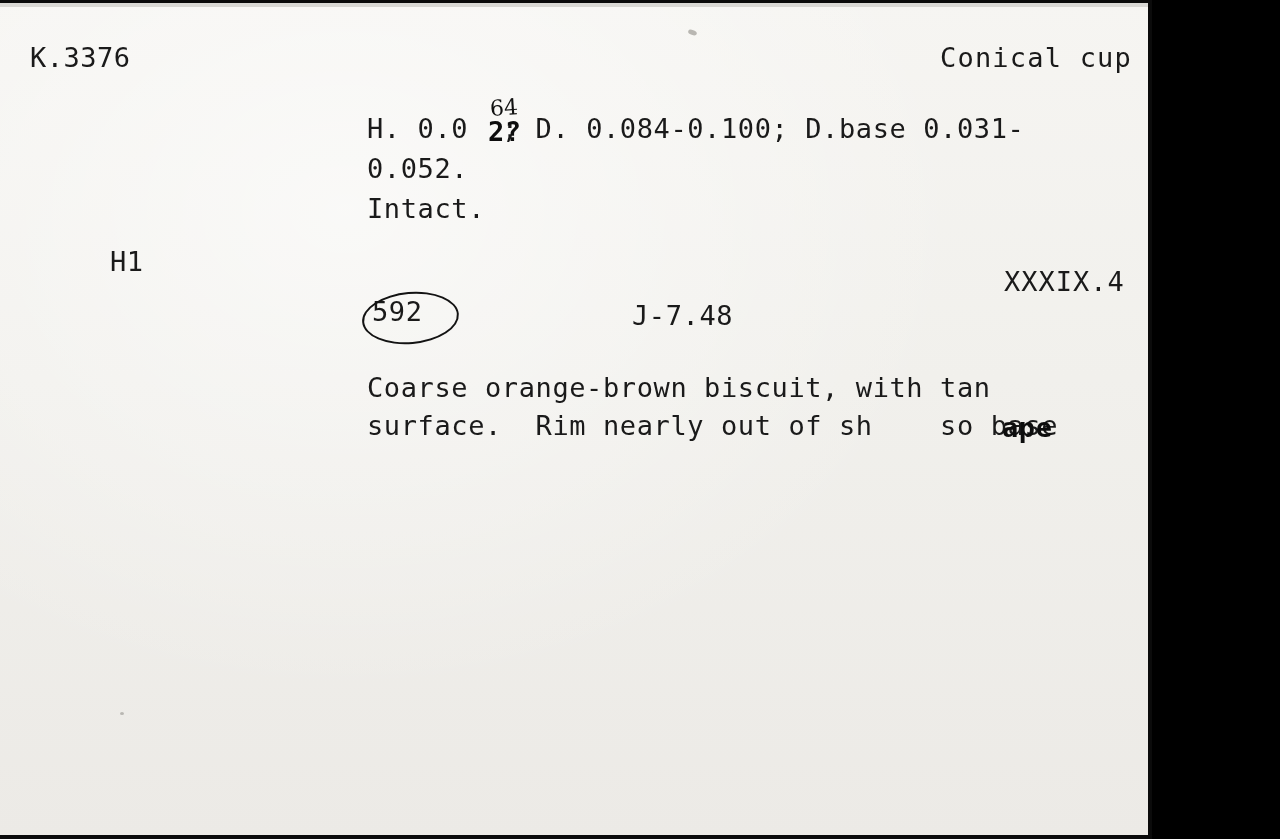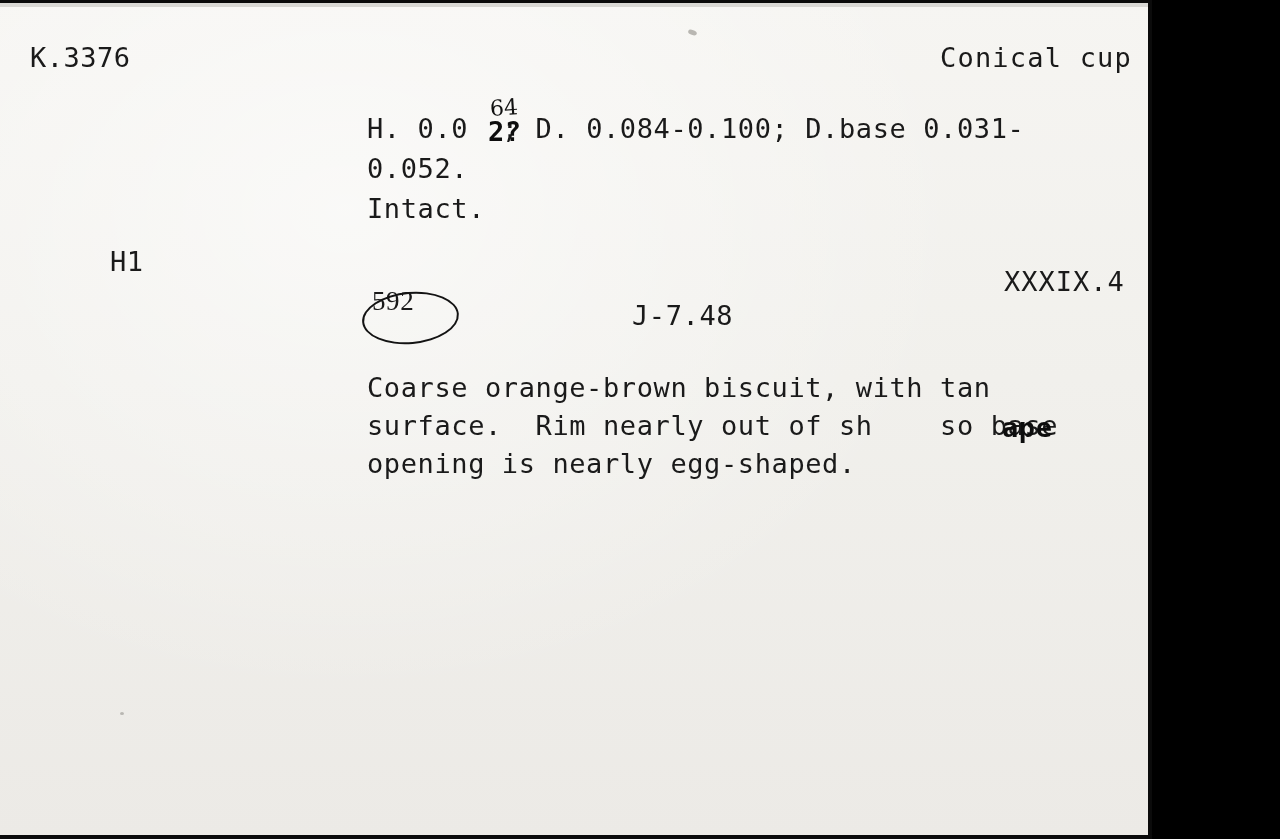--- a/index.html
+++ b/index.html
@@ -82,21 +82,21 @@
   .body-line {
     font-size: 27px;
     letter-spacing: 0.6px;
   }
   #dimensions-line-1 { left: 367px; top: 115px; }
   #dimensions-line-2 { left: 367px; top: 155px; }
   #condition-line    { left: 367px; top: 195px; }
 
   #findspot-line     { left: 367px; top: 268px; }
   #plate-ref         { left: 1004px; top: 268px; letter-spacing: 1px; }
-  #accession-number  { left: 372px; top: 288px; font-family: Liberation Serif, serif; }
+  #accession-number  { left: 372px; top: 298px; }
   #date-ref          { left: 632px; top: 302px; }
 
   #description-1 { left: 367px; top: 374px; }
   #description-2 { left: 367px; top: 412px; }
   #description-3 { left: 367px; top: 450px; }
 
   
   #height-correction {
     position: absolute;
     left: 490px;
@@ -176,15 +176,14 @@
   <div id="accession-circle"></div>
 
   <div class="t body-line" id="date-ref">J-7.48</div>
 
   <div class="t body-line" id="description-1">Coarse orange-brown biscuit, with tan</div>
 
   <div class="t body-line" id="description-2"><span>surface.  Rim nearly out of sh</span><span style="visibility:hidden">ape</span><span> so base</span></div>
 
   <div class="overstrike" id="shape-overstrike">ape</div>
 
-  <div class="t body-line" id="description-3">opening is nearly egg-shaped.</div>
 
 </div>
 
 </body></html>

